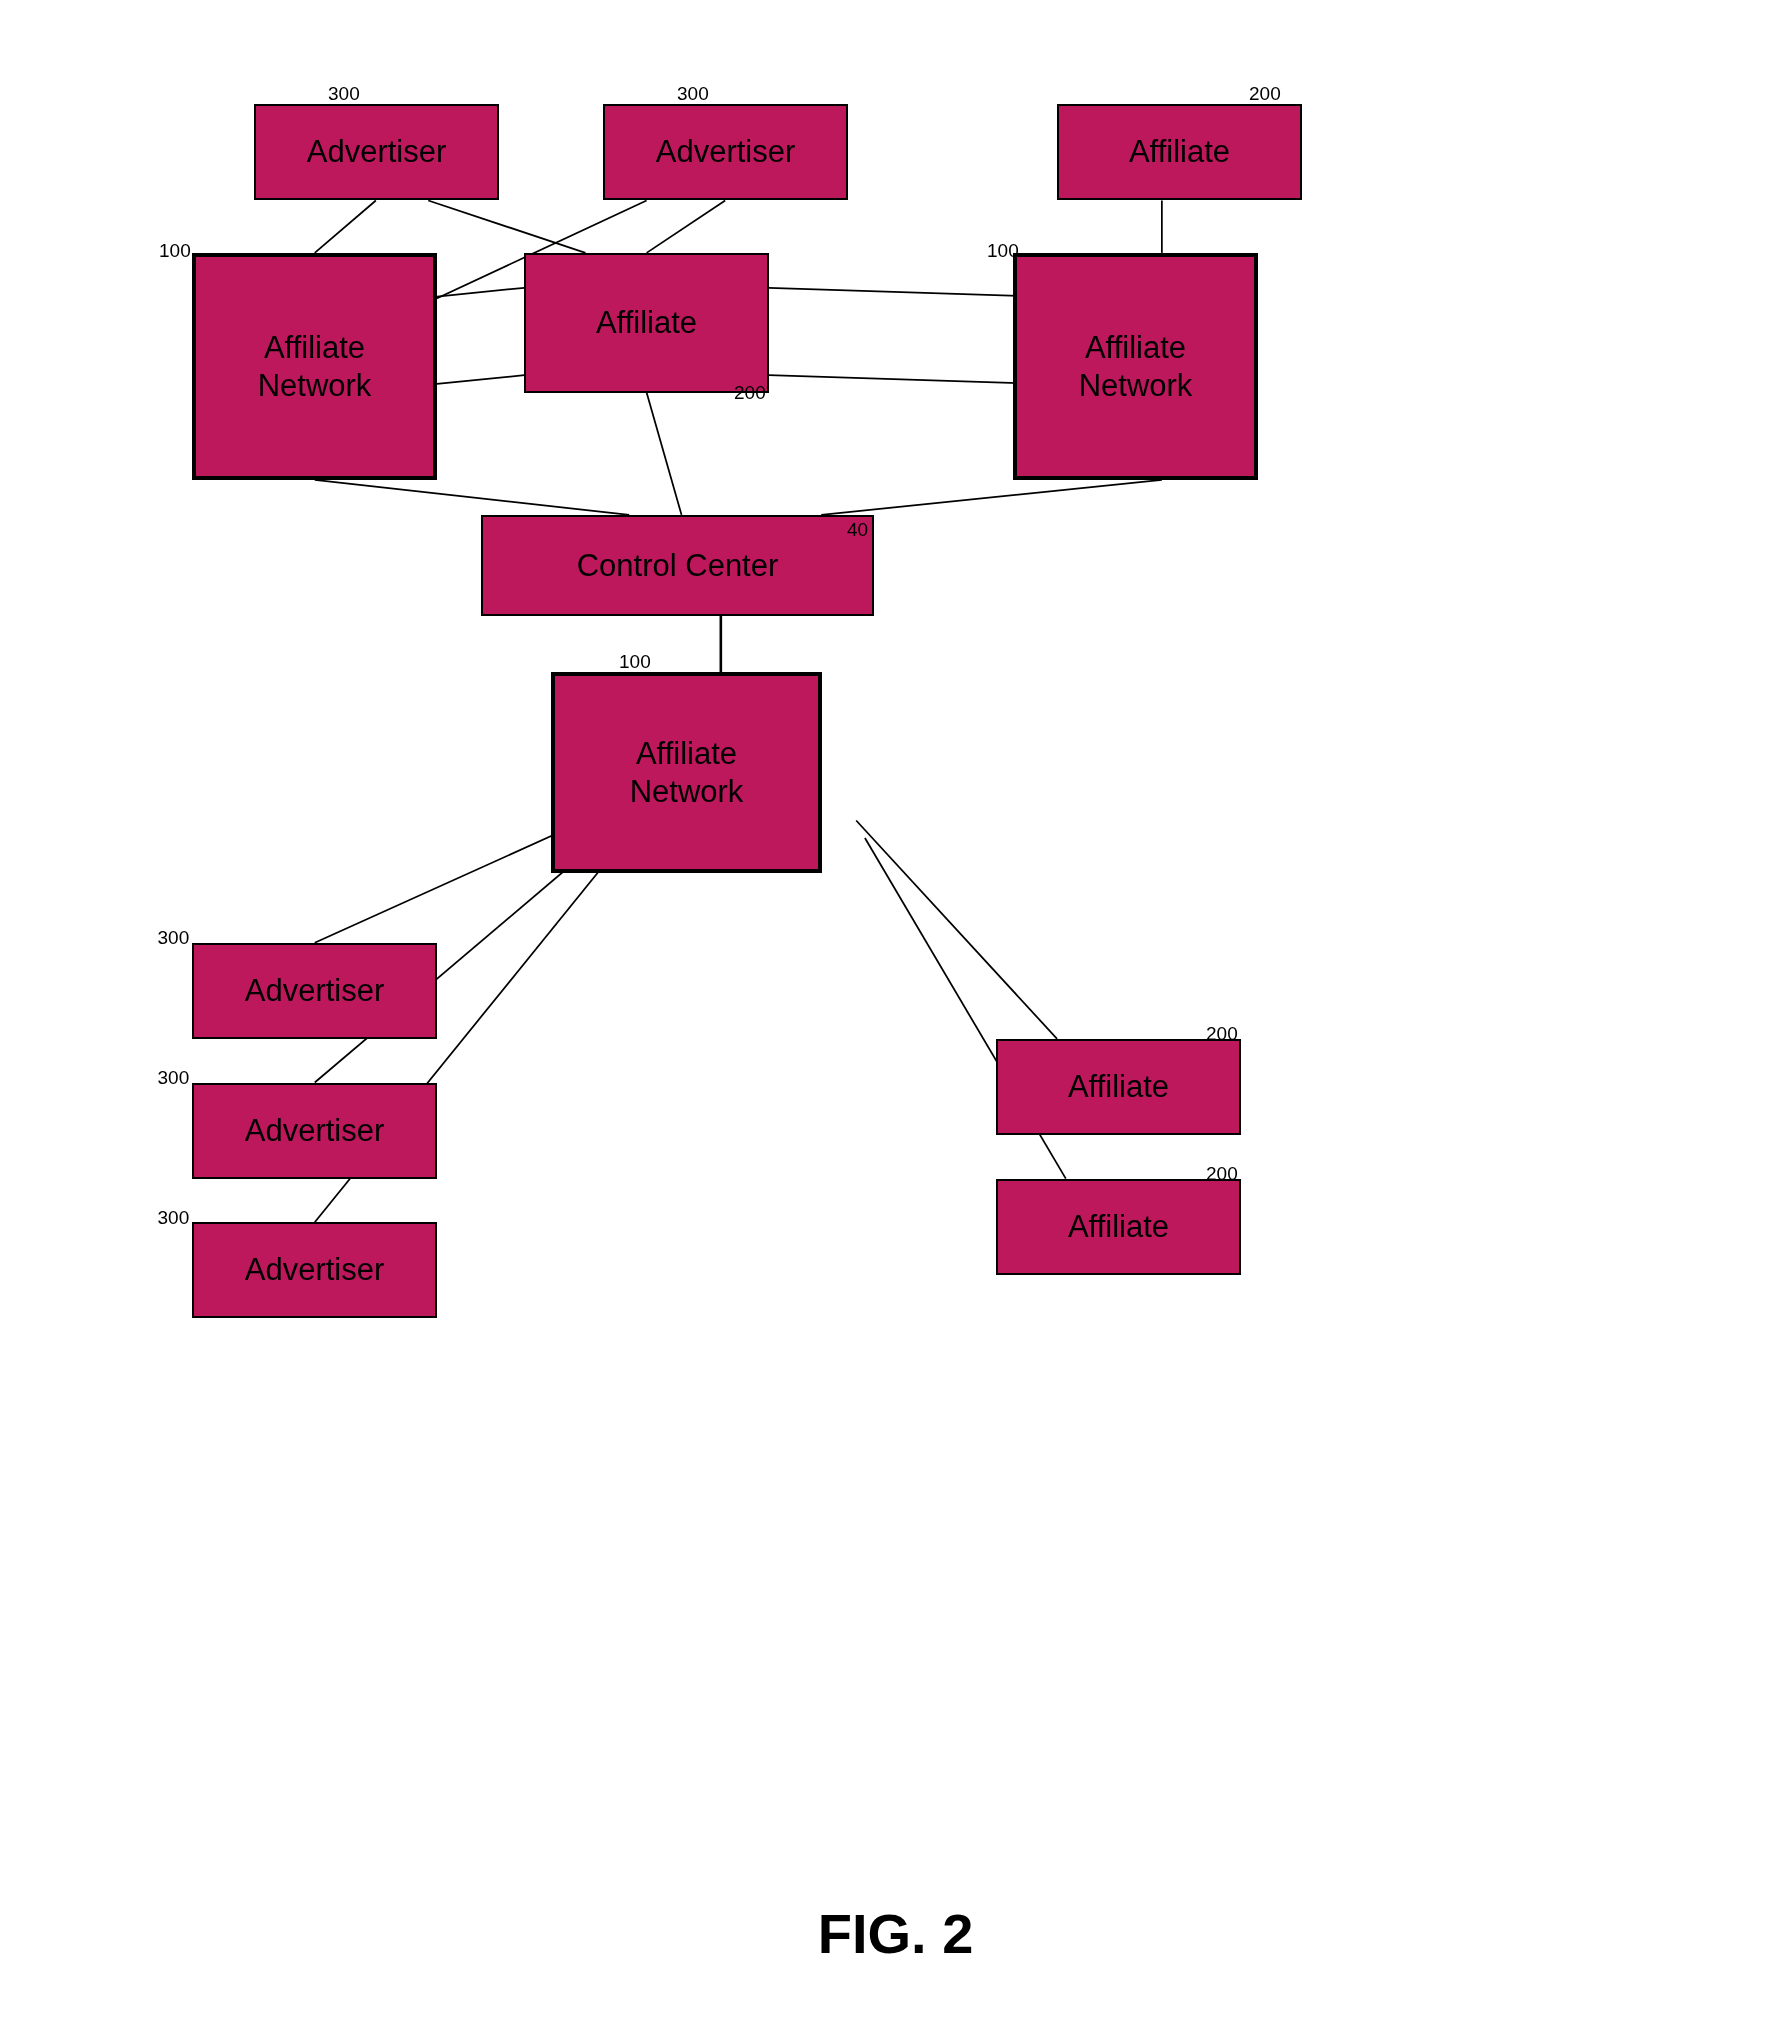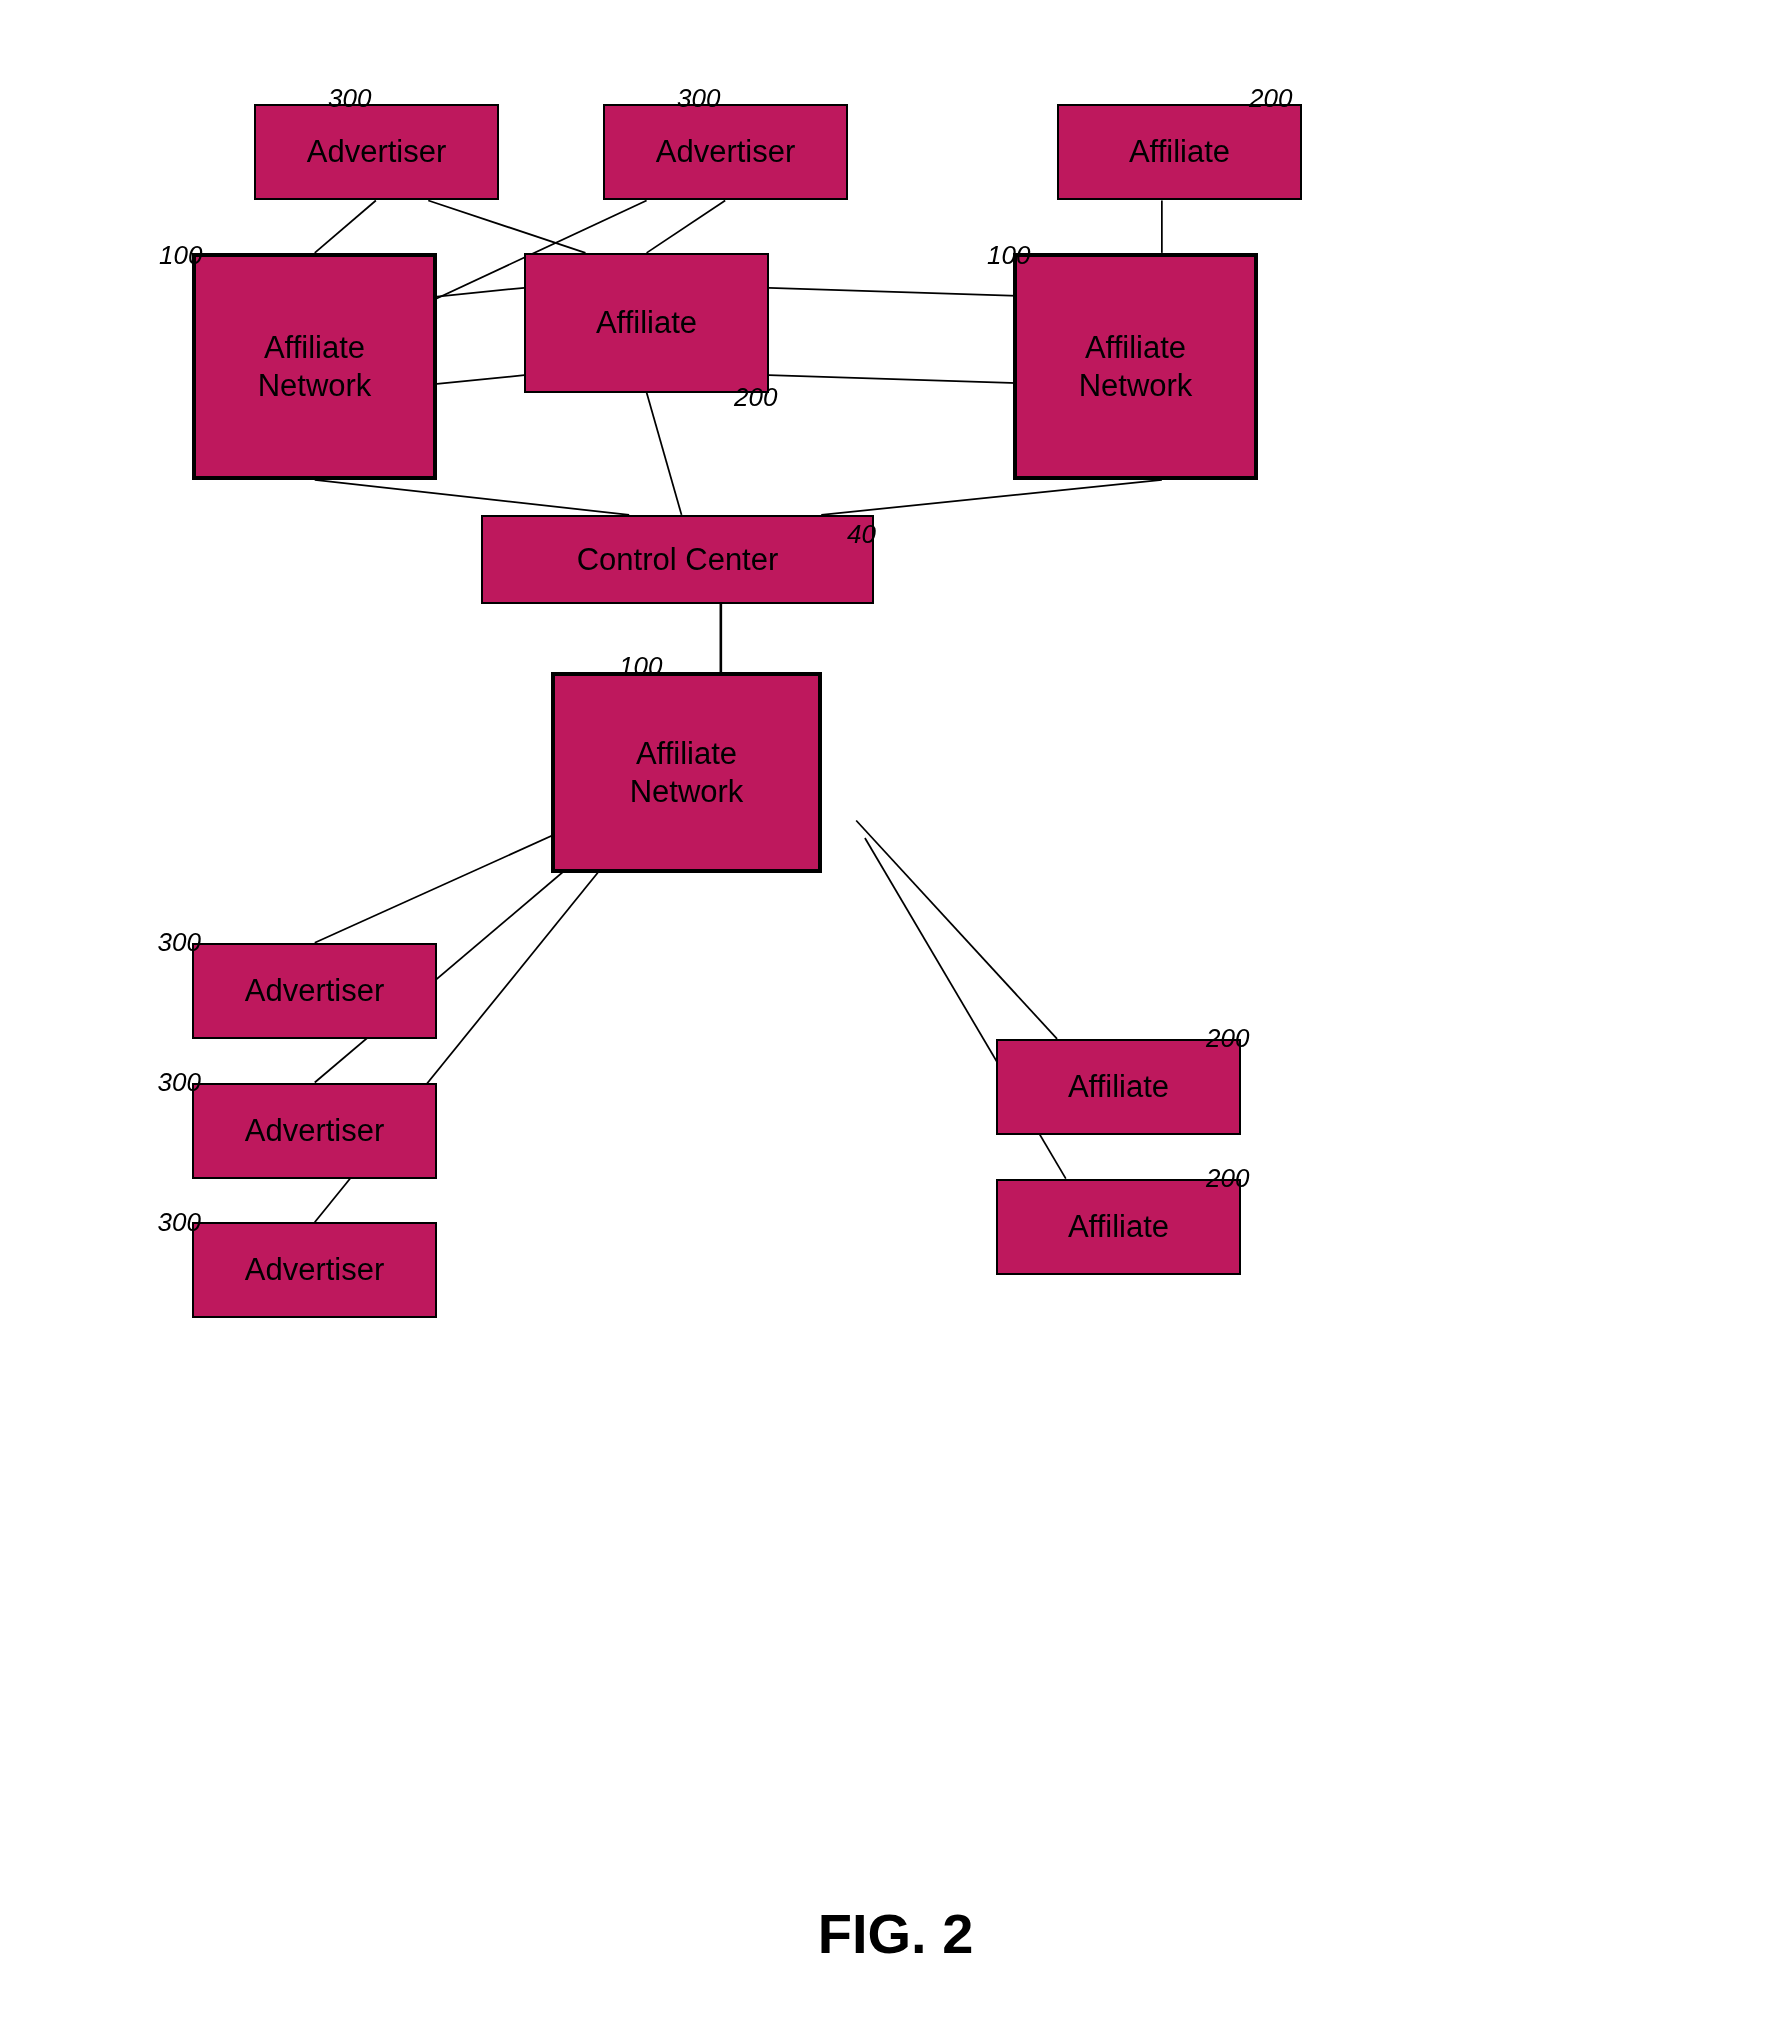--- a/index.html
+++ b/index.html
@@ -28,22 +28,21 @@
       font-size: 31px;
       font-weight: normal;
       background: #be185d;
       line-height: 1.2;
     }
     .box.thick {
       border-width: 4.4px;
     }
     .label {
       position: absolute;
-      font-size: 26px;
-      font-style: italic;
+      font-size: 19px;
       font-family: Arial, sans-serif;
     }
     svg.lines {
       position: absolute;
       top: 0;
       left: 0;
       width: 100%;
       height: 100%;
       overflow: visible;
     }
@@ -115,21 +114,21 @@
   </div>
 
   <div class="box" style="left:384px;top:201px;width:245px;height:140px;">
     <span>Affiliate</span>
   </div>
 
   <div class="box thick" style="left:873px;top:201px;width:245px;height:227px;">
     <span>Affiliate<br>Network</span>
   </div>
 
-  <div class="box" style="left:341px;top:463px;width:393px;height:89px;align-items:center;">
+  <div class="box" style="left:341px;top:463px;width:393px;height:101px;align-items:center;">
     <span>Control Center</span>
   </div>
 
   <div class="box thick" style="left:411px;top:620px;width:271px;height:201px;">
     <span>Affiliate<br>Network</span>
   </div>
 
   <div class="box" style="left:52px;top:891px;width:245px;height:96px;">
     <span>Advertiser</span>
   </div>

